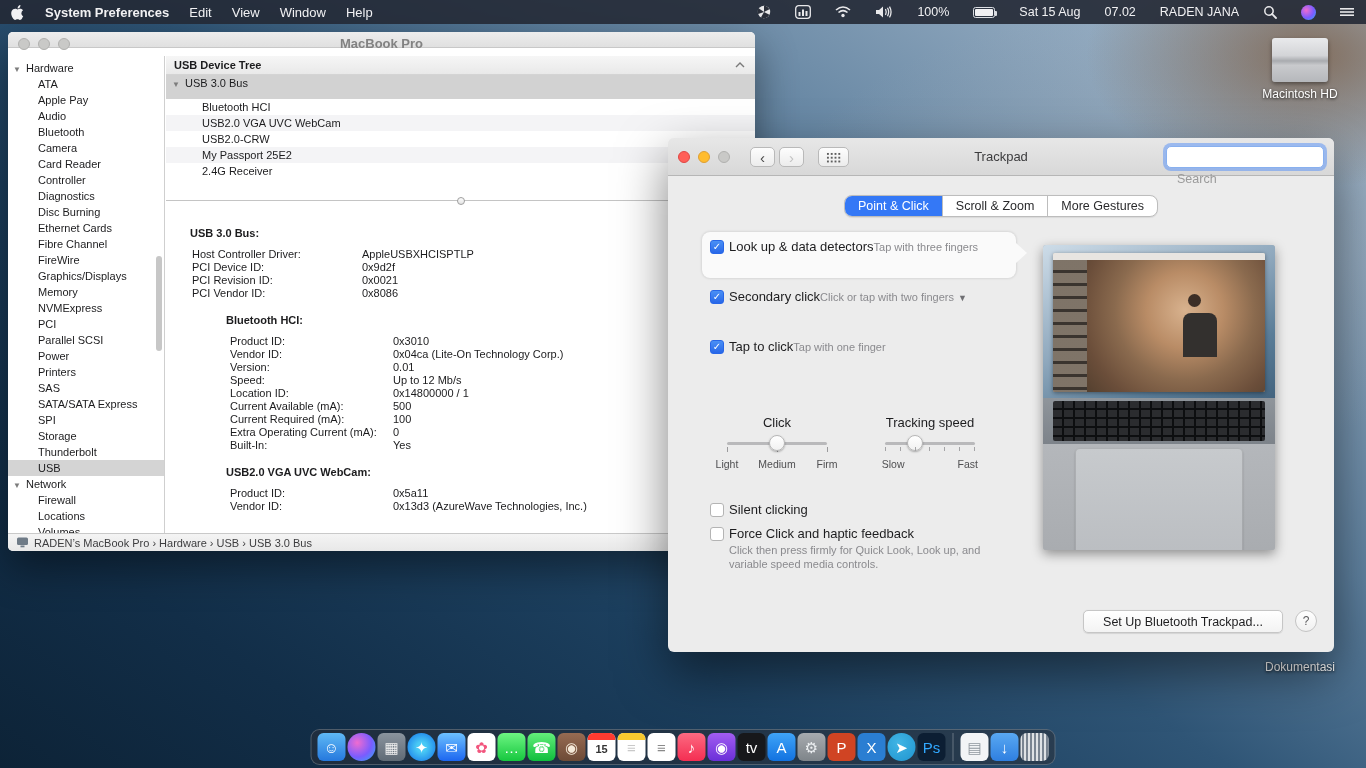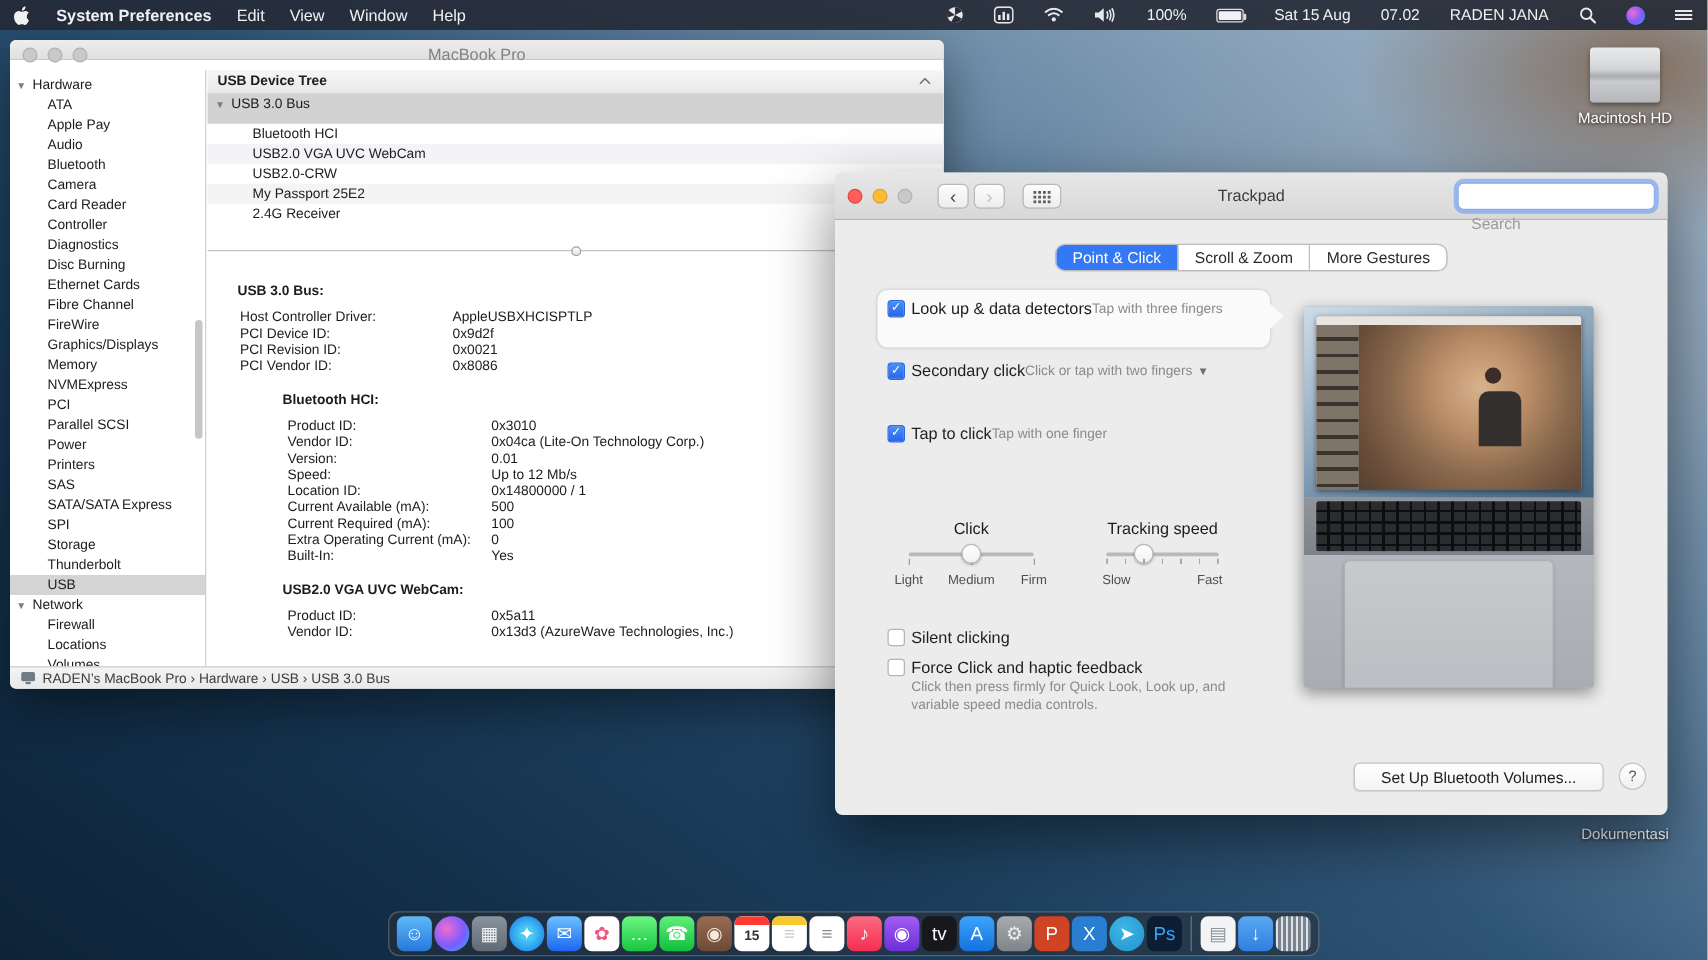--- a/index.html
+++ b/index.html
@@ -28,21 +28,21 @@
   
   .lights { display:flex; gap:8px; }
   .light { width:12px; height:12px; border-radius:50%; }
   .l-gray { background:#c9c9c7; border:0.5px solid #b1b1af; }
   .l-red { background:#ff5f58; border:0.5px solid #df4744; }
   .l-yellow { background:#ffbc2e; border:0.5px solid #de9f34; }
   
   .si-window { position:absolute; left:8px; top:32px; width:747px; height:519px; z-index:10;
     background:#fff; border-radius:5px; overflow:hidden; box-shadow:0 16px 40px rgba(0,0,0,.45); font-size:11px; color:#1c1c1e; }
   .si-titlebar { position:absolute; top:0; left:0; right:0; height:16px;
-    background:linear-gradient(#ededed,#e0e0e0); border-bottom:1px solid #c8c8c8; }
+    background:linear-gradient(#ededed,#e0e0e0); border-bottom:1px solid #c8c8c8;font-weight:bold; }
   .si-titlebar .lights { position:absolute; left:10px; top:6px; }
   .si-title { text-align:center; line-height:24px; font-size:13px; color:#828282; }
   .si-sidebar { position:absolute; left:0; top:24px; bottom:18px; width:157px; background:#fff;
     border-right:1px solid #cfcfcf; overflow:hidden; padding-top:4px; }
   .si-side-head { height:16px; line-height:16px; padding-left:5px; white-space:nowrap; }
   .si-side-item { height:16px; line-height:16px; padding-left:30px; white-space:nowrap; }
   .si-side-item.selected { background:#d4d4d4; }
   .tri { display:inline-block; width:13px; font-size:8px; color:#7d7d7d; }
   .si-side-scroll { position:absolute; right:2px; top:200px; width:6px; height:95px; border-radius:3px; background:#c7c7c7; }
   .si-content { position:absolute; left:158px; top:24px; right:0; bottom:18px; background:#fff; }
@@ -578,21 +578,21 @@
       </div>
     </div>
     <div class="pv-keyboard">
         <div class="pv-keys"></div>
       </div>
     <div class="pv-deck">
         <div class="pv-pad"></div>
       </div>
   </div>
 
-  <div class="tp-setup">Set Up Bluetooth Volumes...</div>
+  <div class="tp-setup">Set Up Bluetooth Trackpad...</div>
   <div class="tp-help">?</div>
 </div>
 
 <div class="desk-icon hd-wrap">
   <div class="hd-icon"></div>
   <div>Macintosh HD</div>
 </div>
 <div class="desk-icon doc-wrap">
   <div>Dokumentasi</div>
 </div>

